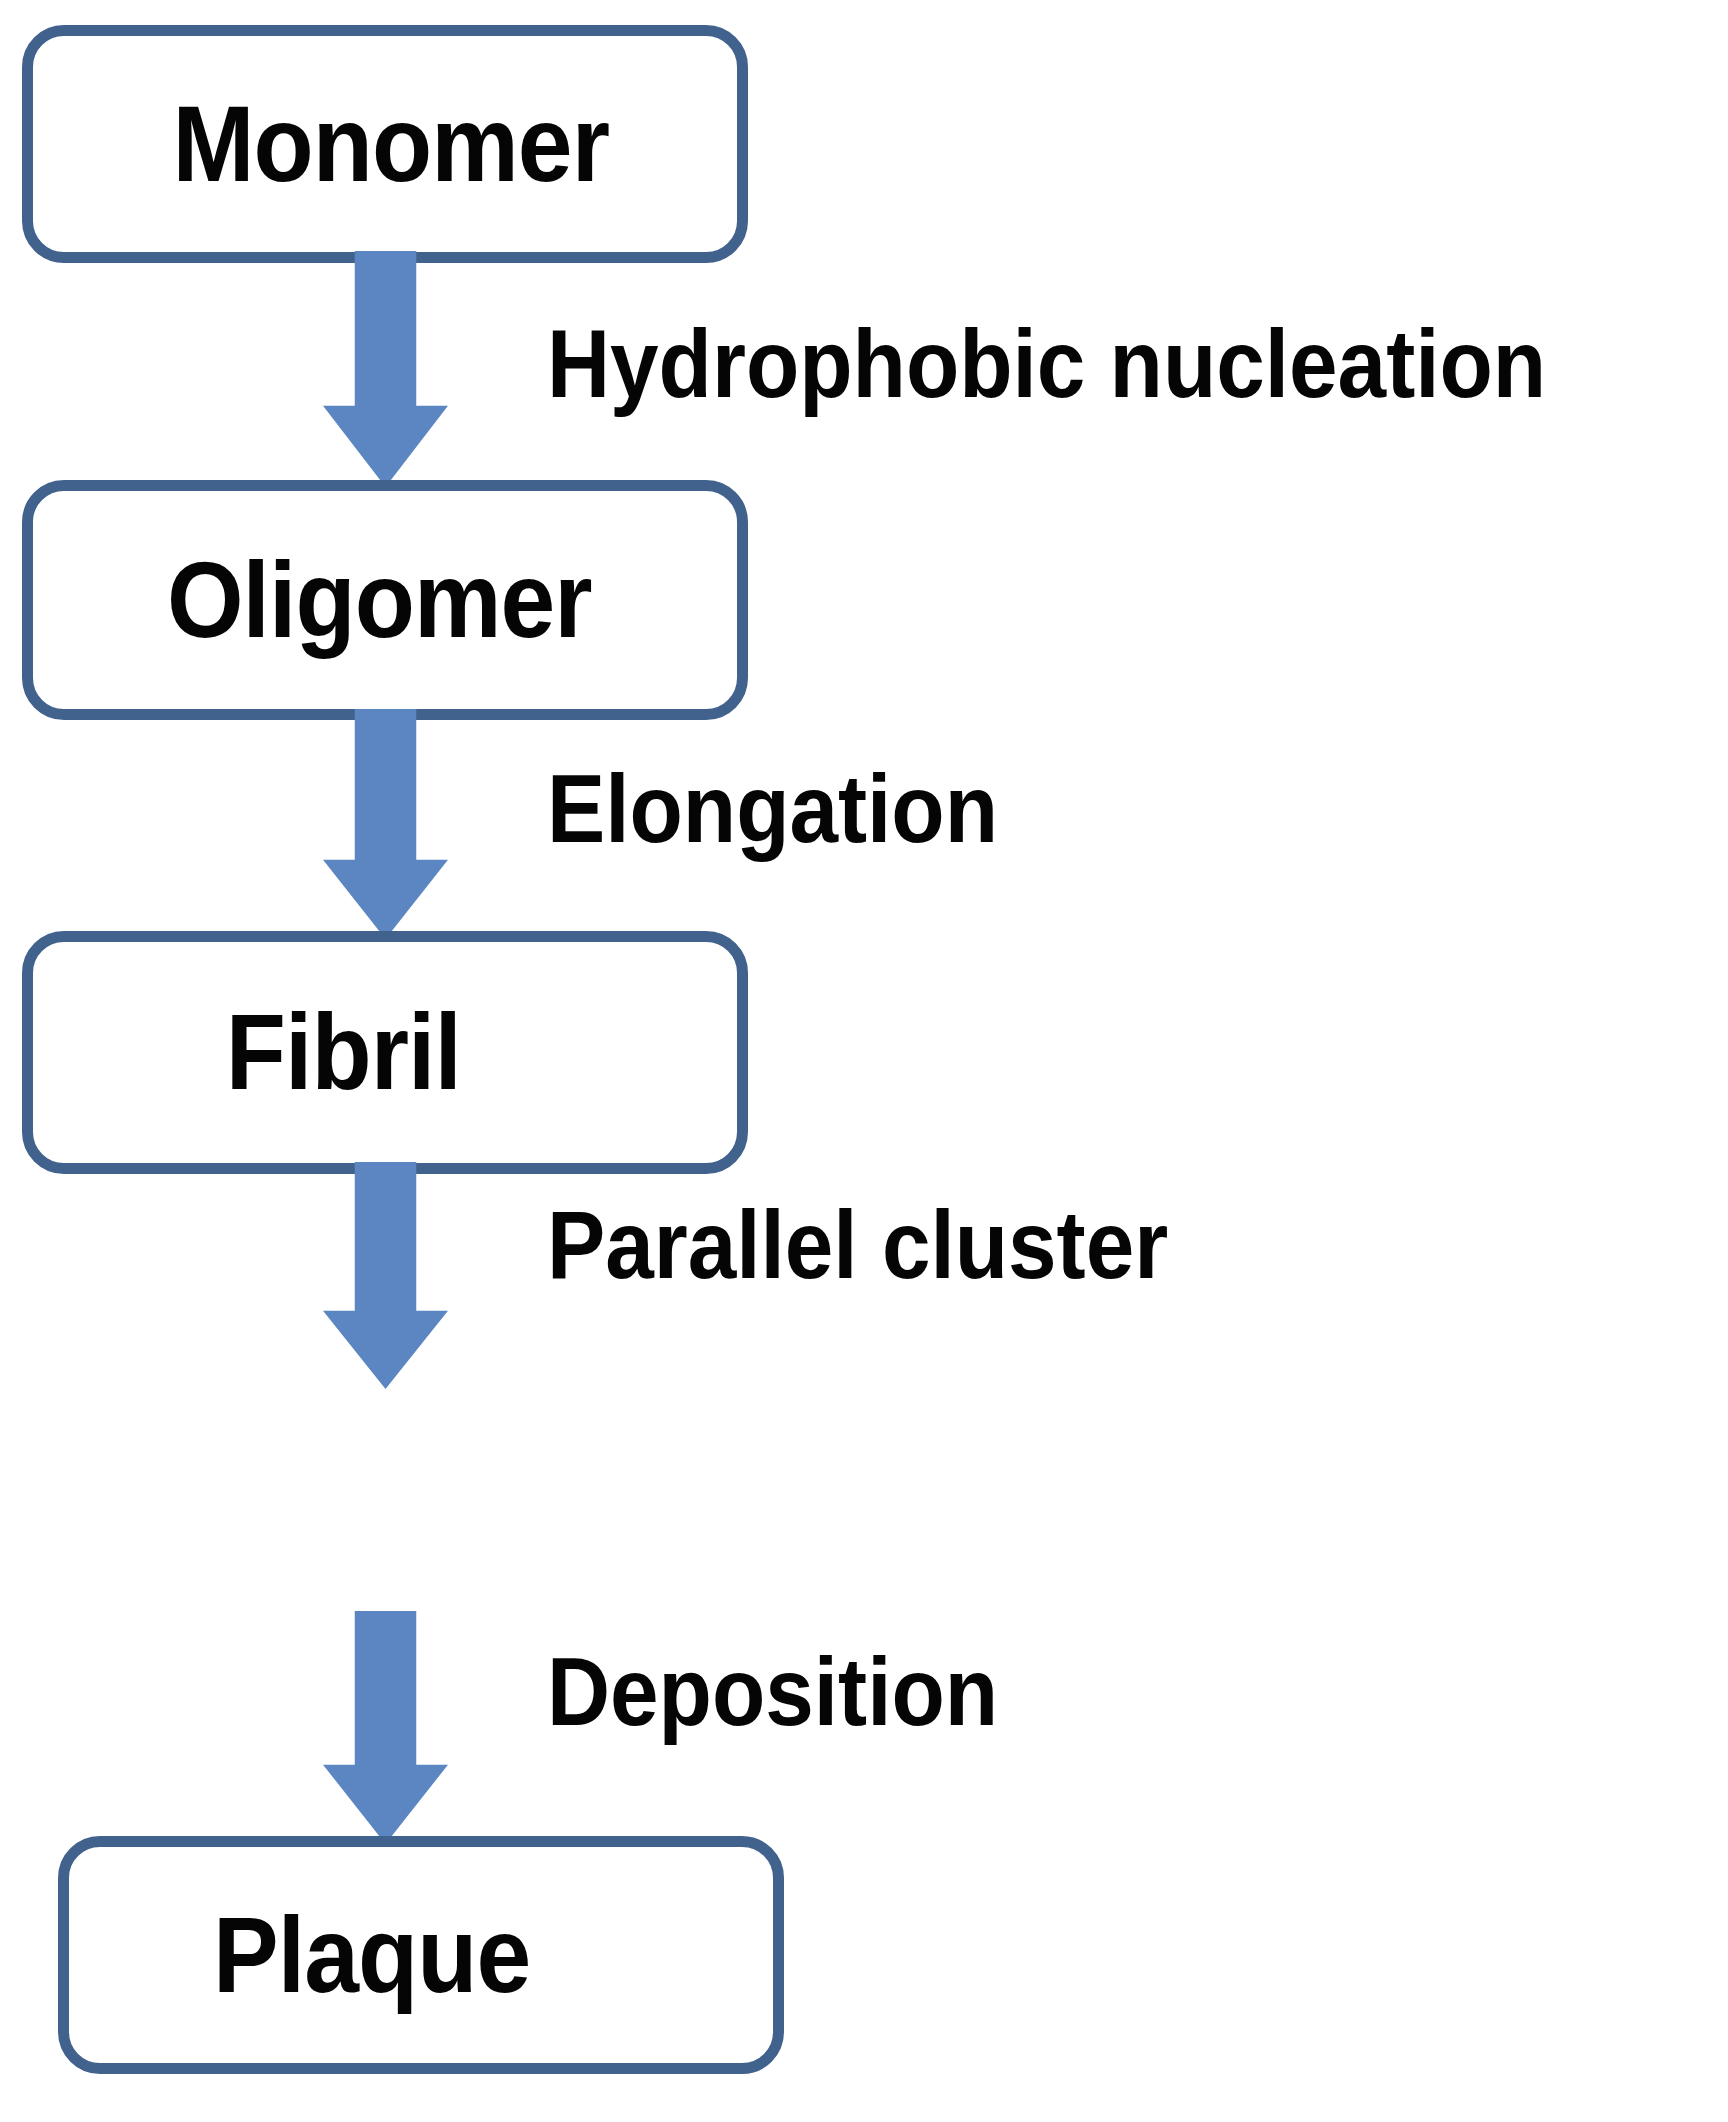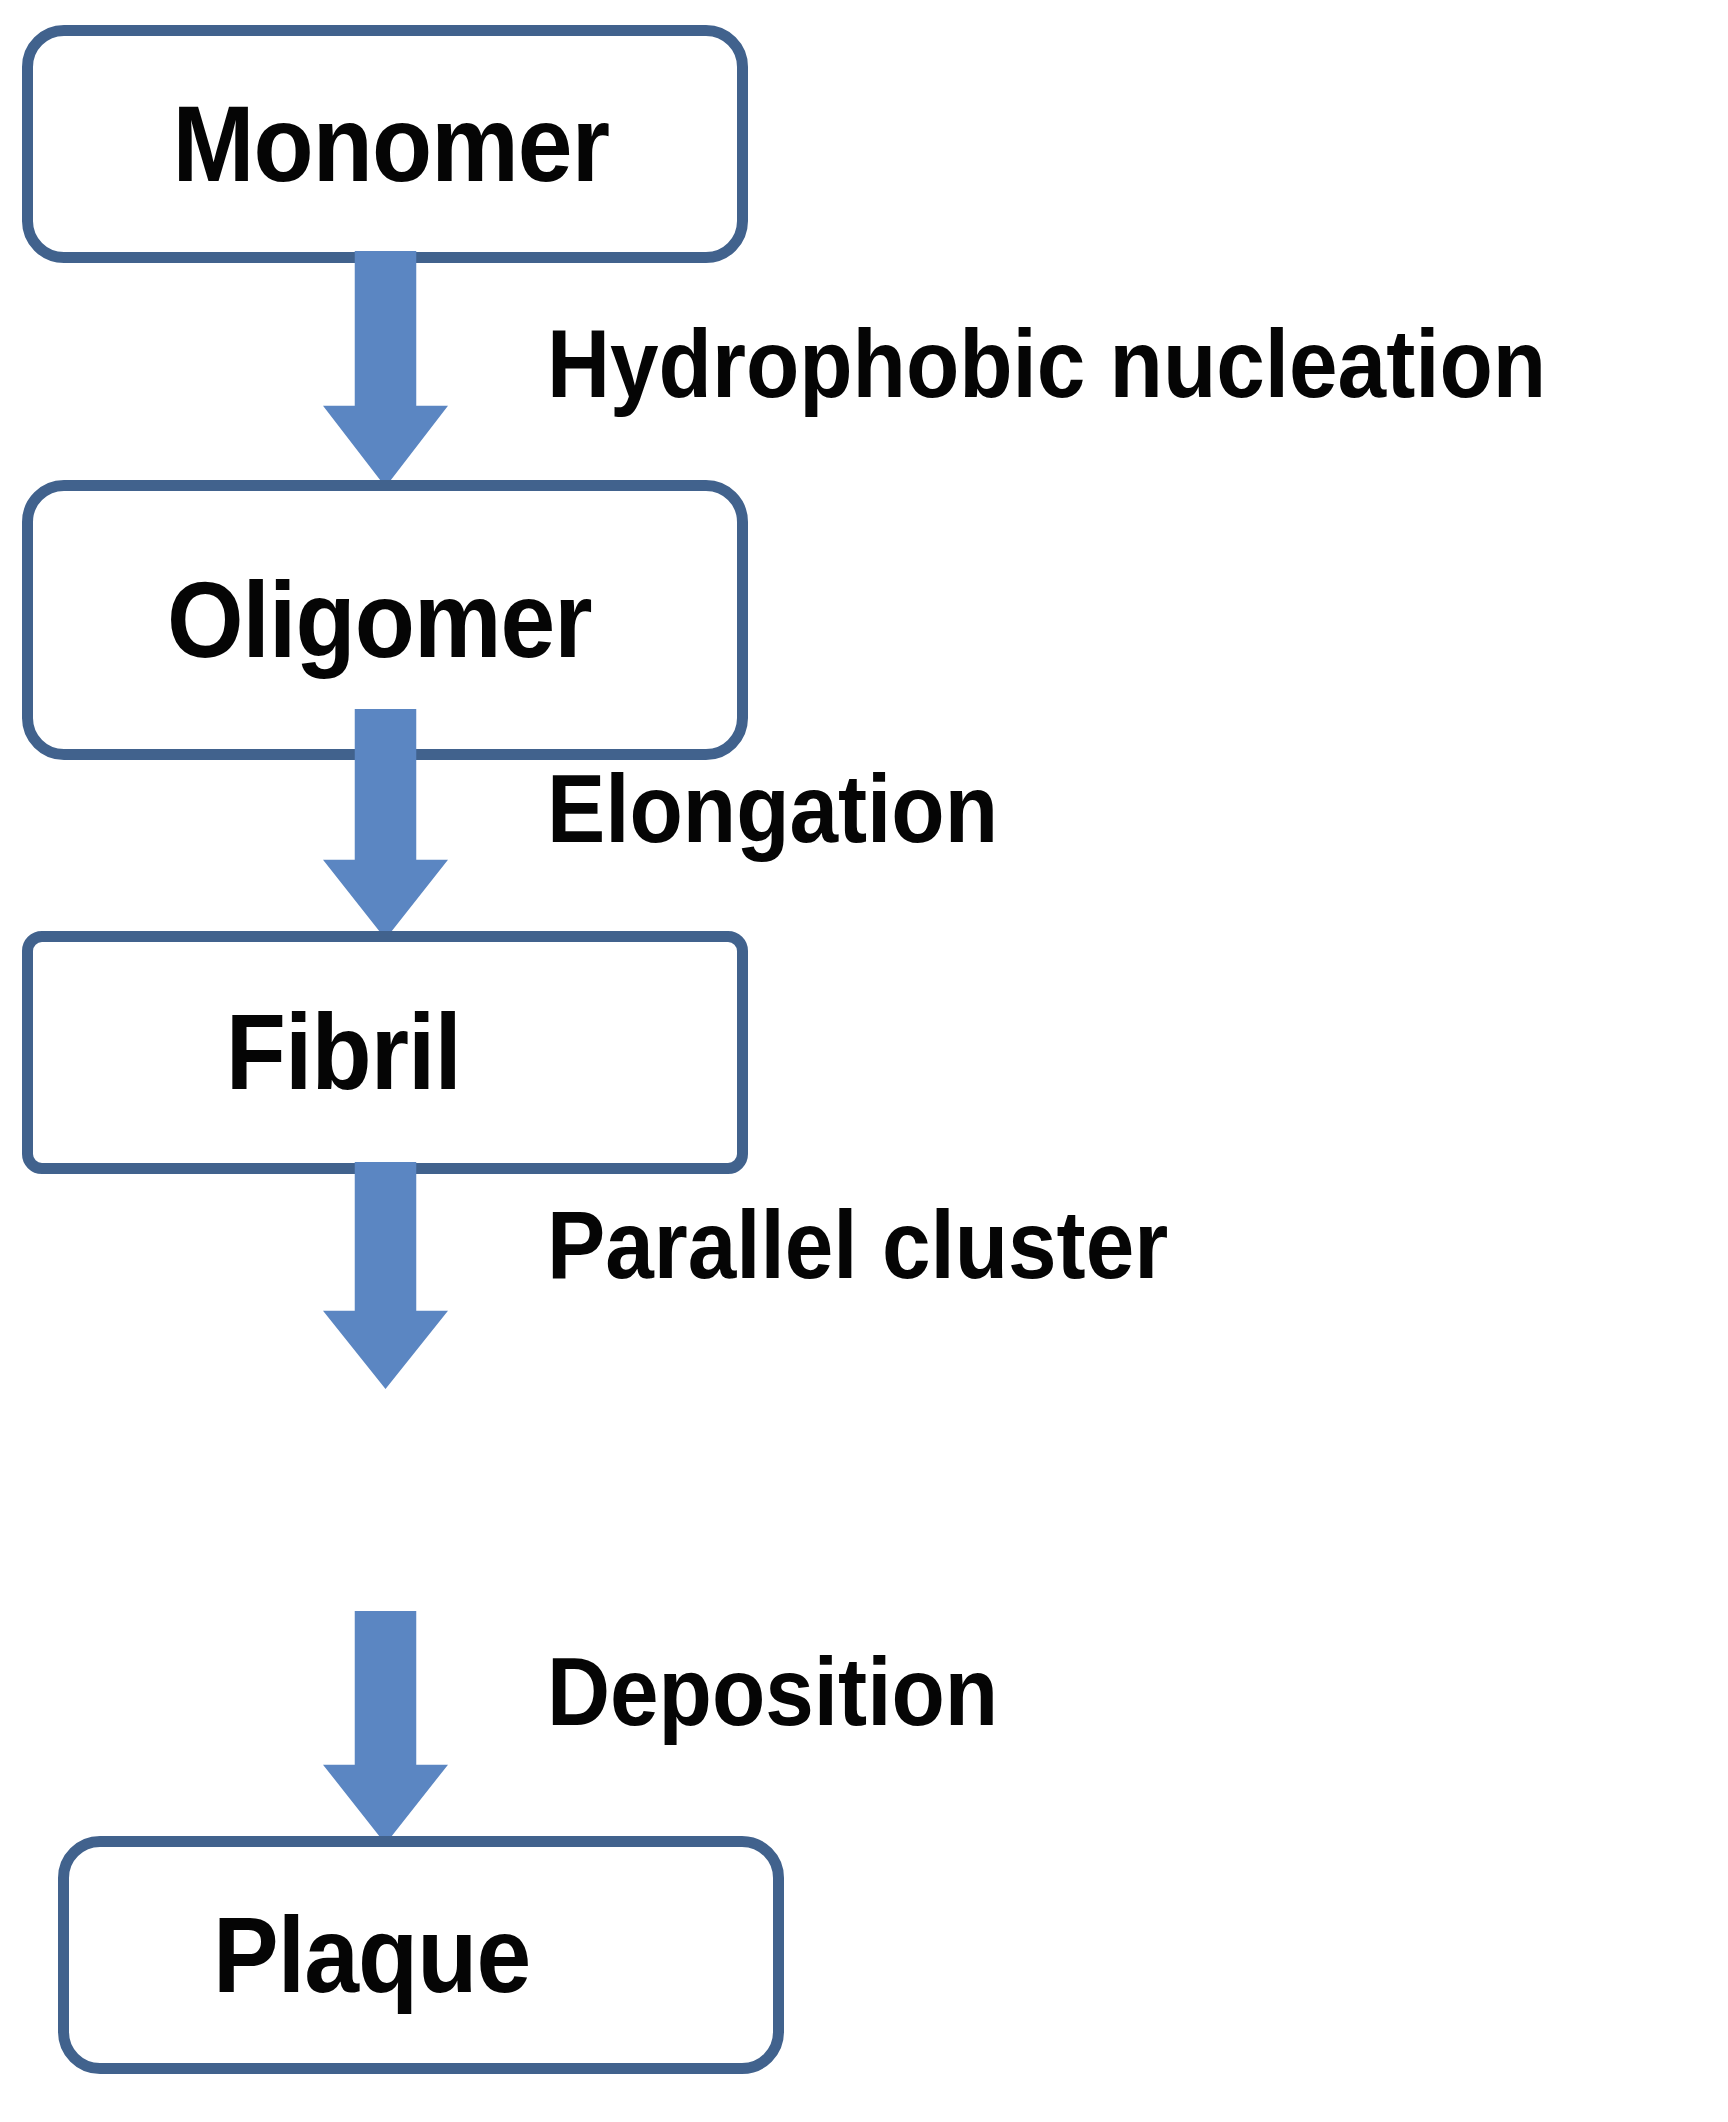--- a/index.html
+++ b/index.html
@@ -35,22 +35,22 @@
     font-weight: bold;
     color: #050505;
     line-height: 1;
     letter-spacing: -1px;
     transform: scaleX(0.92);
     white-space: nowrap;
     display: block;
   }
 
   .box-monomer  { top: 25px;   height: 238px; }
-  .box-oligomer { top: 480px;  height: 280px; }
-  .box-fibril   { top: 931px;  height: 243px; border-radius: 20px; }
+  .box-oligomer { top: 480px;  height: 240px; }
+  .box-fibril   { top: 931px;  height: 243px; }
   .box-bundle   { top: 1381px; height: 241px; }
   .box-plaque   { top: 1836px; height: 238px; margin-left: 36px; }
 
   
   .box-monomer  .flow-box-label { transform: scaleX(0.92) translateX(6px); }
   .box-oligomer .flow-box-label { transform: scaleX(0.92) translateX(-6px); }
   .box-fibril   .flow-box-label { transform: scaleX(0.92) translateX(-45px); }
   .box-bundle   .flow-box-label { transform: scaleX(0.92) translateX(-45px); }
   .box-plaque   .flow-box-label { transform: scaleX(0.92) translateX(-54px); }
 

